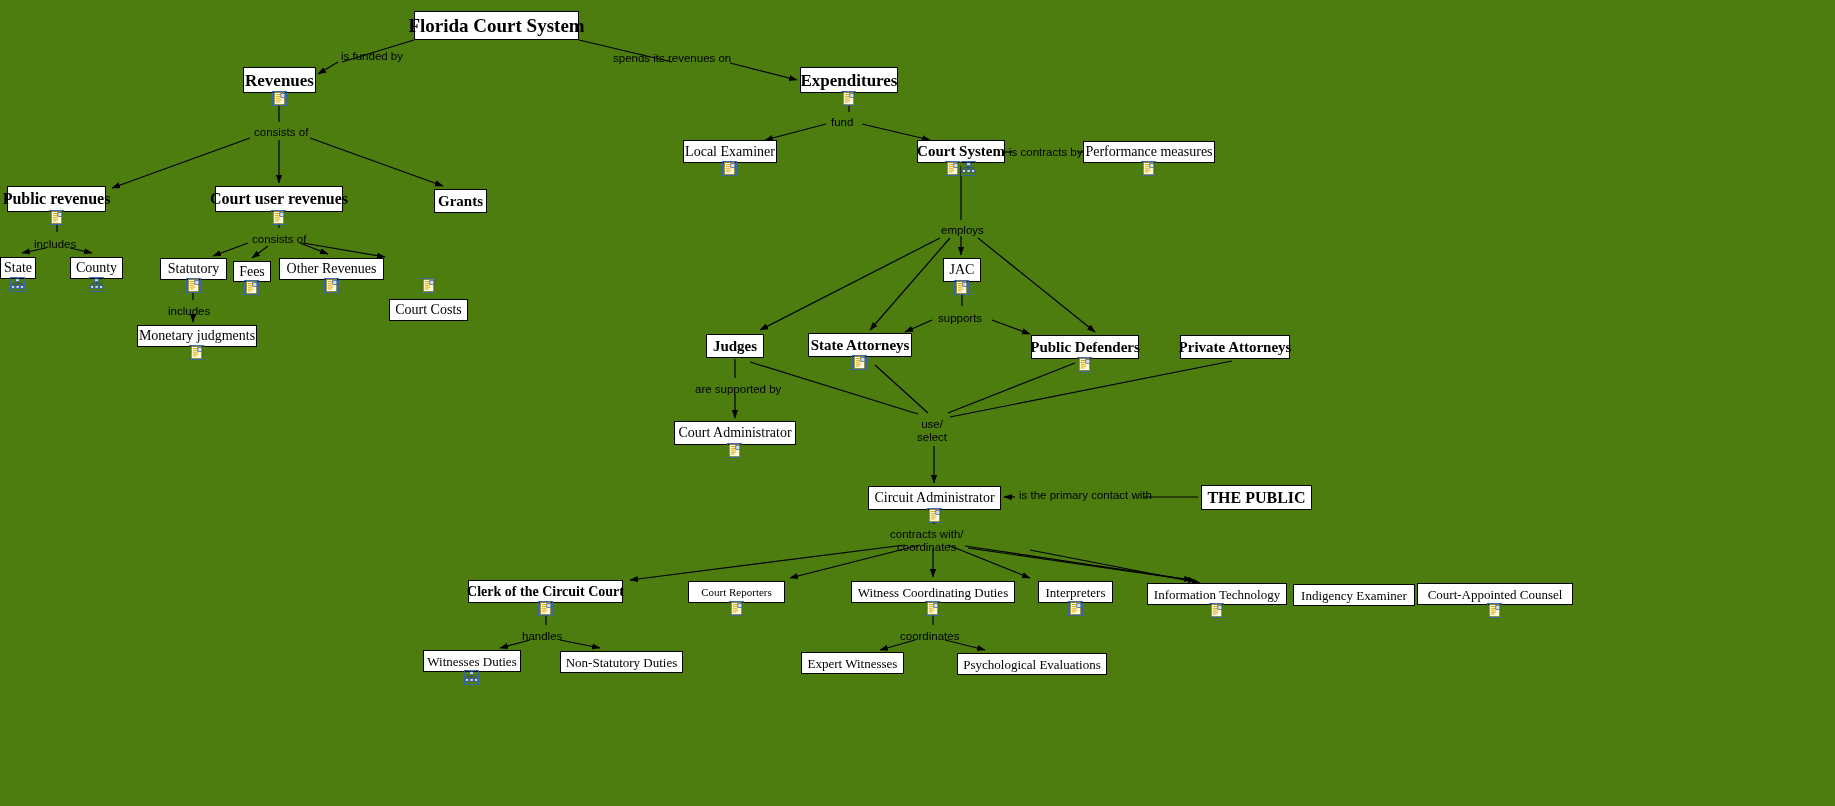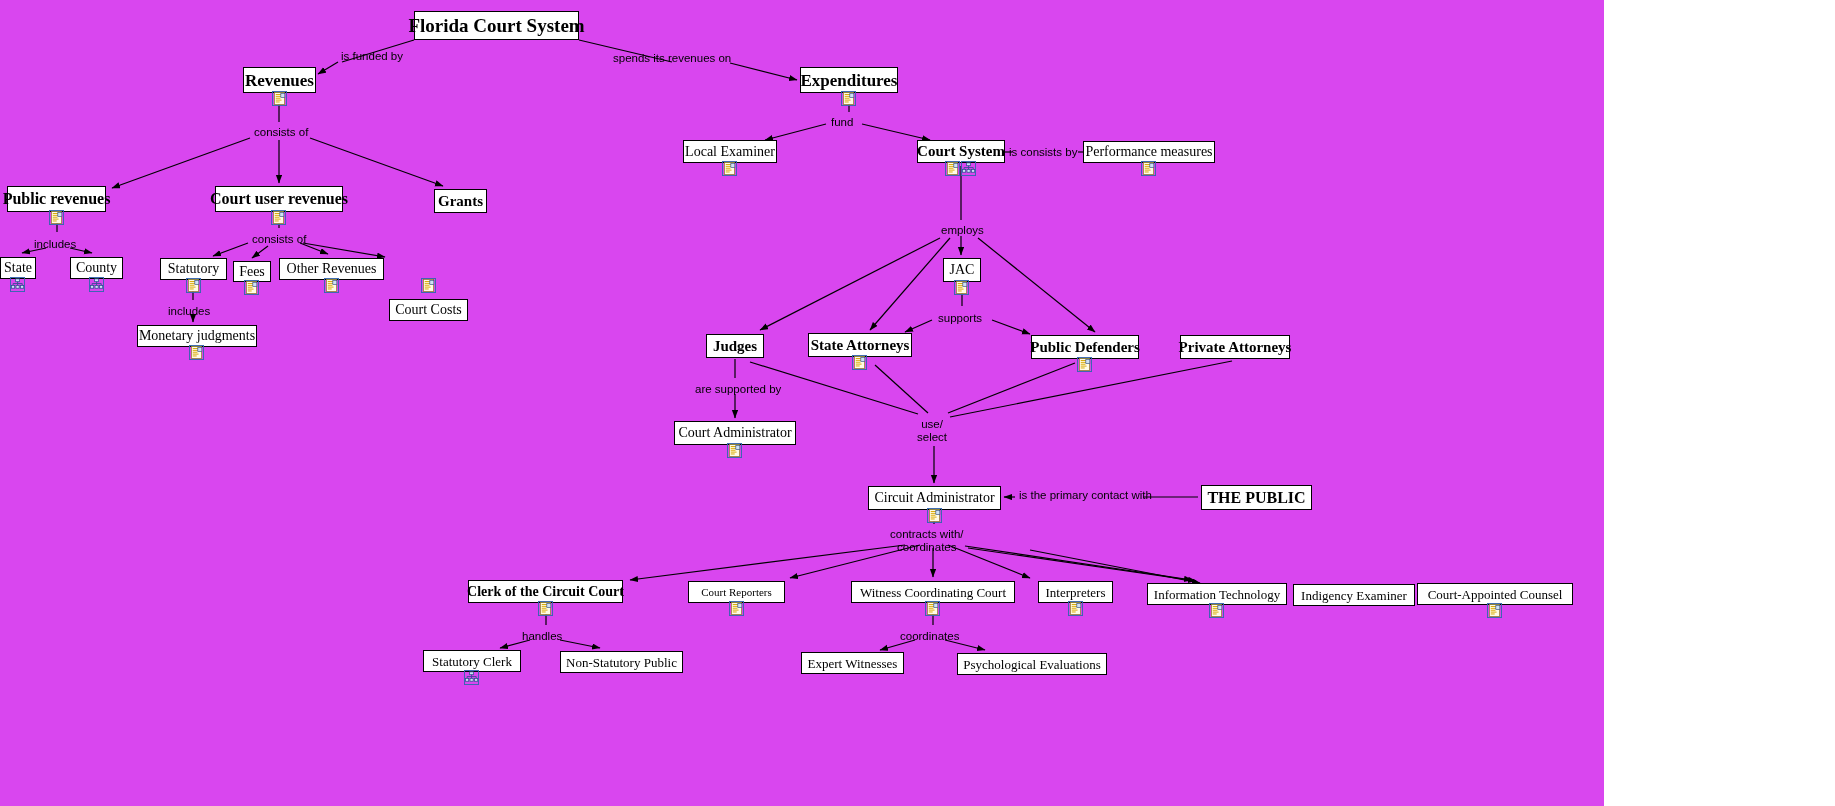--- a/index.html
+++ b/index.html
@@ -1,18 +1,18 @@
 <!DOCTYPE html>
 <html><head>
 <meta charset="utf-8">
 <title>Florida Court System Concept Map</title>
 <style>
   html,body{margin:0;padding:0;background:#ffffff;}
   body{width:1835px;height:806px;overflow:hidden;font-family:"Liberation Serif",serif;}
-  #map{position:relative;width:1604px;height:806px;background:#d946ef;}
+  #map{position:relative;width:1835px;height:806px;background:#4d7c0f;}
   svg.links{position:absolute;left:0;top:0;width:1835px;height:806px;pointer-events:none;}
   .node{position:absolute;border:1px solid #000;background:#fff;box-sizing:border-box;
         display:flex;align-items:center;justify-content:center;
         font-family:"Liberation Serif",serif;color:#000;white-space:nowrap;}
   .node.bold{font-weight:bold;}
   .node-label{line-height:1;padding:0 4px;}
   .linklabel{position:absolute;font-family:"Liberation Sans",sans-serif;font-size:11.5px;
              color:#000;white-space:pre;line-height:1.15;text-align:center;}
   .icons{position:absolute;display:flex;gap:1px;}
   .ic{width:15px;height:15px;display:block;}
@@ -415,21 +415,21 @@
           <rect x="2.5" y="1.5" width="11" height="13" fill="#fffbe6" stroke="#8a7a20" stroke-width="0.8"></rect>
           <rect x="4" y="3.2" width="6.2" height="1" fill="#d8a800"></rect>
           <rect x="4" y="5.2" width="6.2" height="1" fill="#d8a800"></rect>
           <rect x="4" y="7.2" width="5" height="1" fill="#d8a800"></rect>
           <rect x="4" y="9.2" width="6.2" height="1" fill="#d8a800"></rect>
           <rect x="4" y="11.2" width="4.2" height="1" fill="#d8a800"></rect>
           <rect x="9.4" y="2.6" width="4.3" height="4.3" fill="#cfe0f5" stroke="#34527e" stroke-width="0.7"></rect>
         </svg>
       </div>
       <div class="node" style="left: 851px; top: 581px; width: 164px; height: 22px; font-size: 13px;">
-        <span class="node-label">Witness Coordinating Court</span>
+        <span class="node-label">Witness Coordinating Duties</span>
       </div>
       <div class="icons" style="left: 925px; top: 601px;">
         <svg class="ic" viewBox="0 0 16 16">
           <rect x="0.5" y="0.5" width="15" height="15" fill="none" stroke="#3667b0" stroke-width="1"></rect>
           <rect x="2.5" y="1.5" width="11" height="13" fill="#fffbe6" stroke="#8a7a20" stroke-width="0.8"></rect>
           <rect x="4" y="3.2" width="6.2" height="1" fill="#d8a800"></rect>
           <rect x="4" y="5.2" width="6.2" height="1" fill="#d8a800"></rect>
           <rect x="4" y="7.2" width="5" height="1" fill="#d8a800"></rect>
           <rect x="4" y="9.2" width="6.2" height="1" fill="#d8a800"></rect>
           <rect x="4" y="11.2" width="4.2" height="1" fill="#d8a800"></rect>
@@ -478,48 +478,48 @@
           <rect x="2.5" y="1.5" width="11" height="13" fill="#fffbe6" stroke="#8a7a20" stroke-width="0.8"></rect>
           <rect x="4" y="3.2" width="6.2" height="1" fill="#d8a800"></rect>
           <rect x="4" y="5.2" width="6.2" height="1" fill="#d8a800"></rect>
           <rect x="4" y="7.2" width="5" height="1" fill="#d8a800"></rect>
           <rect x="4" y="9.2" width="6.2" height="1" fill="#d8a800"></rect>
           <rect x="4" y="11.2" width="4.2" height="1" fill="#d8a800"></rect>
           <rect x="9.4" y="2.6" width="4.3" height="4.3" fill="#cfe0f5" stroke="#34527e" stroke-width="0.7"></rect>
         </svg>
       </div>
       <div class="node" style="left: 423px; top: 650px; width: 98px; height: 22px; font-size: 13px;">
-        <span class="node-label">Statutory Clerk</span>
+        <span class="node-label">Witnesses Duties</span>
       </div>
       <div class="icons" style="left: 464px; top: 670px;">
         <svg class="ic" viewBox="0 0 16 16">
           <rect x="0.5" y="0.5" width="15" height="15" fill="none" stroke="#3667b0" stroke-width="1"></rect>
           <rect x="6" y="2" width="4.2" height="3" fill="#cfe0f5" stroke="#2a4d8f" stroke-width="0.8"></rect>
           <path d="M8.1,5 L8.1,7 M3.3,7 L13,7 M3.3,7 L3.3,9 M8.1,7 L8.1,9 M13,7 L13,9" stroke="#2a4d8f" stroke-width="0.9" fill="none"></path>
           <rect x="1.6" y="9" width="3.4" height="3" fill="#cfe0f5" stroke="#2a4d8f" stroke-width="0.8"></rect>
           <rect x="6.4" y="9" width="3.4" height="3" fill="#cfe0f5" stroke="#2a4d8f" stroke-width="0.8"></rect>
           <rect x="11.2" y="9" width="3.4" height="3" fill="#cfe0f5" stroke="#2a4d8f" stroke-width="0.8"></rect>
         </svg>
       </div>
       <div class="node" style="left: 560px; top: 651px; width: 123px; height: 22px; font-size: 13px;">
-        <span class="node-label">Non-Statutory Public</span>
+        <span class="node-label">Non-Statutory Duties</span>
       </div>
       <div class="node" style="left: 801px; top: 652px; width: 103px; height: 22px; font-size: 13px;">
         <span class="node-label">Expert Witnesses</span>
       </div>
       <div class="node" style="left: 957px; top: 653px; width: 150px; height: 22px; font-size: 13px;">
         <span class="node-label">Psychological Evaluations</span>
       </div>
     </div>
   <div id="label-layer">
       <div class="linklabel" style="left: 341px; top: 50px;">is funded by</div>
       <div class="linklabel" style="left: 613px; top: 52px;">spends its revenues on</div>
       <div class="linklabel" style="left: 254px; top: 126px;">consists of</div>
       <div class="linklabel" style="left: 831px; top: 116px;">fund</div>
-      <div class="linklabel" style="left: 1009px; top: 146px;">is consists by</div>
+      <div class="linklabel" style="left: 1009px; top: 146px;">is contracts by</div>
       <div class="linklabel" style="left: 34px; top: 238px;">includes</div>
       <div class="linklabel" style="left: 252px; top: 233px;">consists of</div>
       <div class="linklabel" style="left: 168px; top: 305px;">includes</div>
       <div class="linklabel" style="left: 941px; top: 224px;">employs</div>
       <div class="linklabel" style="left: 938px; top: 312px;">supports</div>
       <div class="linklabel" style="left: 695px; top: 383px;">are supported by</div>
       <div class="linklabel" style="left: 917px; top: 418px;">use/
 select</div>
       <div class="linklabel" style="left: 1019px; top: 489px;">is the primary contact with</div>
       <div class="linklabel" style="left: 890px; top: 528px;">contracts with/

